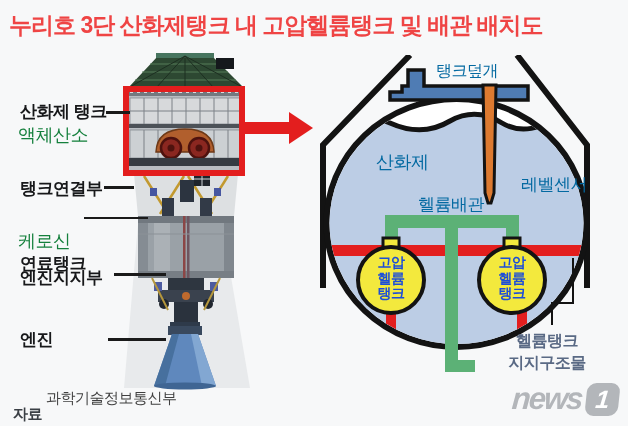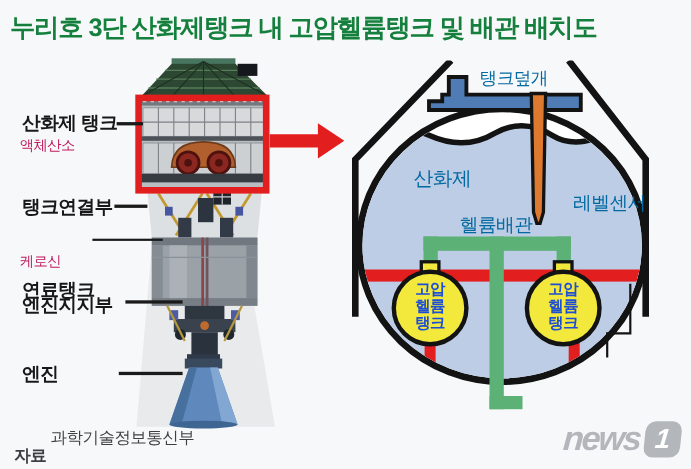--- a/index.html
+++ b/index.html
@@ -1,22 +1,22 @@
 <!DOCTYPE html>
 <html><head>
 <meta charset="utf-8">
 <style>
   html,body{margin:0;padding:0;}
   body{width:628px;height:426px;background:#f7f8f9;position:relative;overflow:hidden;
        font-family:"Liberation Sans","DejaVu Sans",sans-serif;}
   .abs{position:absolute;}
-  .title{left:9px;top:10px;width:600px;font-size:23px;font-weight:800;color:#15803d;
+  .title{left:9px;top:10px;width:600px;font-size:23px;font-weight:800;color:#ef4444;
          letter-spacing:-1px;white-space:nowrap;}
   .lbl-bold{font-weight:700;font-size:17px;color:#17181a;letter-spacing:-0.5px;white-space:nowrap;}
-  .lbl-sub{font-size:13px;color:#be185d;letter-spacing:-0.5px;white-space:nowrap;}
+  .lbl-sub{font-size:18px;color:#15803d;letter-spacing:-0.5px;white-space:nowrap;}
   .leader{background:#1a1a1a;height:3px;}
   .dlabel{font-weight:400;color:#0369a1;letter-spacing:-0.5px;white-space:nowrap;}
   .tank-text{width:52px;text-align:center;font-size:14px;line-height:15.5px;font-weight:600;
              color:#1d4ed8;letter-spacing:-0.5px;}
   .support-text{width:94px;text-align:center;font-size:16px;line-height:22px;font-weight:700;
                 color:#5a6a85;letter-spacing:-0.5px;}
   .src-prefix{font-size:15px;font-weight:700;color:#3a3f45;letter-spacing:-0.5px;}
   .src-name{font-size:15px;color:#404040;letter-spacing:-0.5px;}
   .redbox{border:6px solid #e31e1e;box-sizing:border-box;background:transparent;}
   .logo{display:flex;align-items:center;gap:4px;}
@@ -210,20 +210,22 @@
   <div>헬륨</div>
   <div>탱크</div>
 </div>
 <div class="abs tank-text" style="left:486px;top:255px;">
   <div>고압</div>
   <div>헬륨</div>
   <div>탱크</div>
 </div>
 
 <div class="abs support-text" style="left:500px;top:330px;">
+  <div>헬륨탱크</div>
+  <div>지지구조물</div>
 </div>
 
 <div class="abs src-prefix" style="left:13px;top:389px;margin-top:16px;">자료</div>
 <div class="abs src-name" style="left:46px;top:389px;">과학기술정보통신부</div>
 
 <div class="abs logo" style="left:512px;top:381px;">
   <span class="logo-news">news</span>
   <span class="logo-badge">
     <span class="logo-one">1</span>
   </span>

